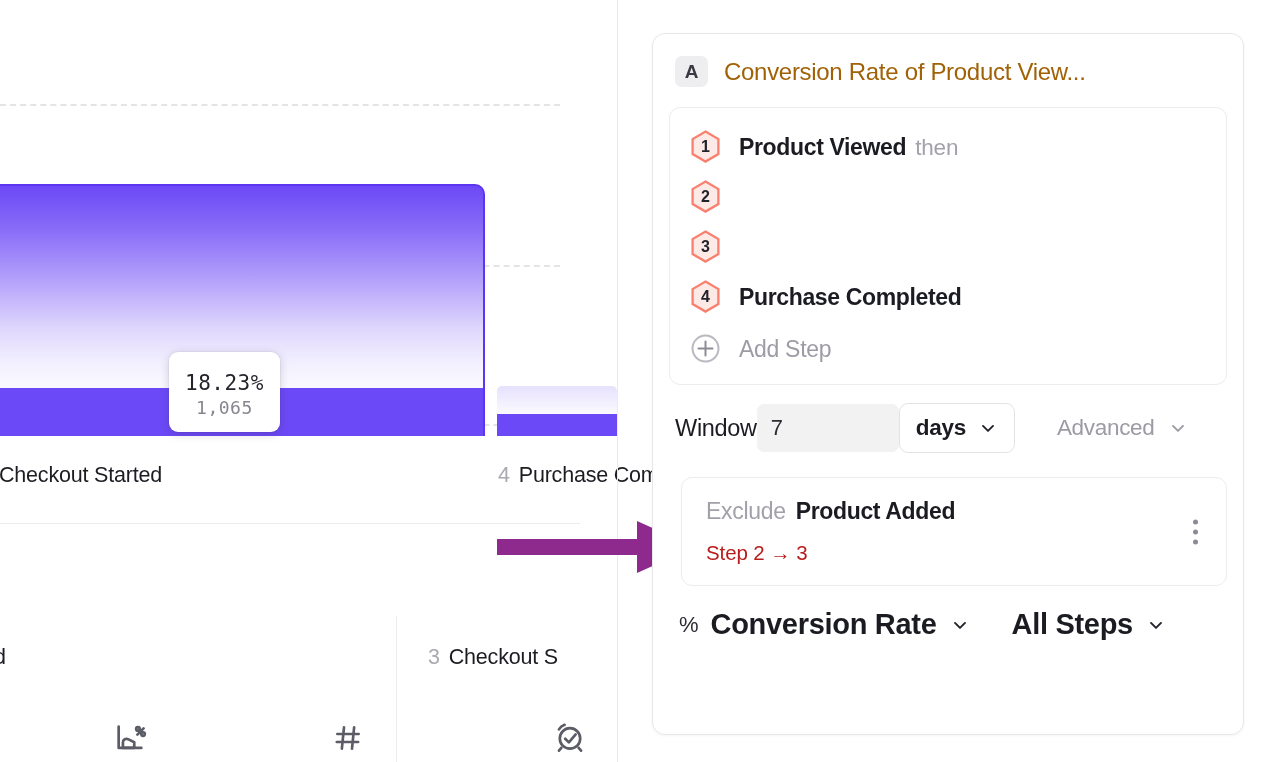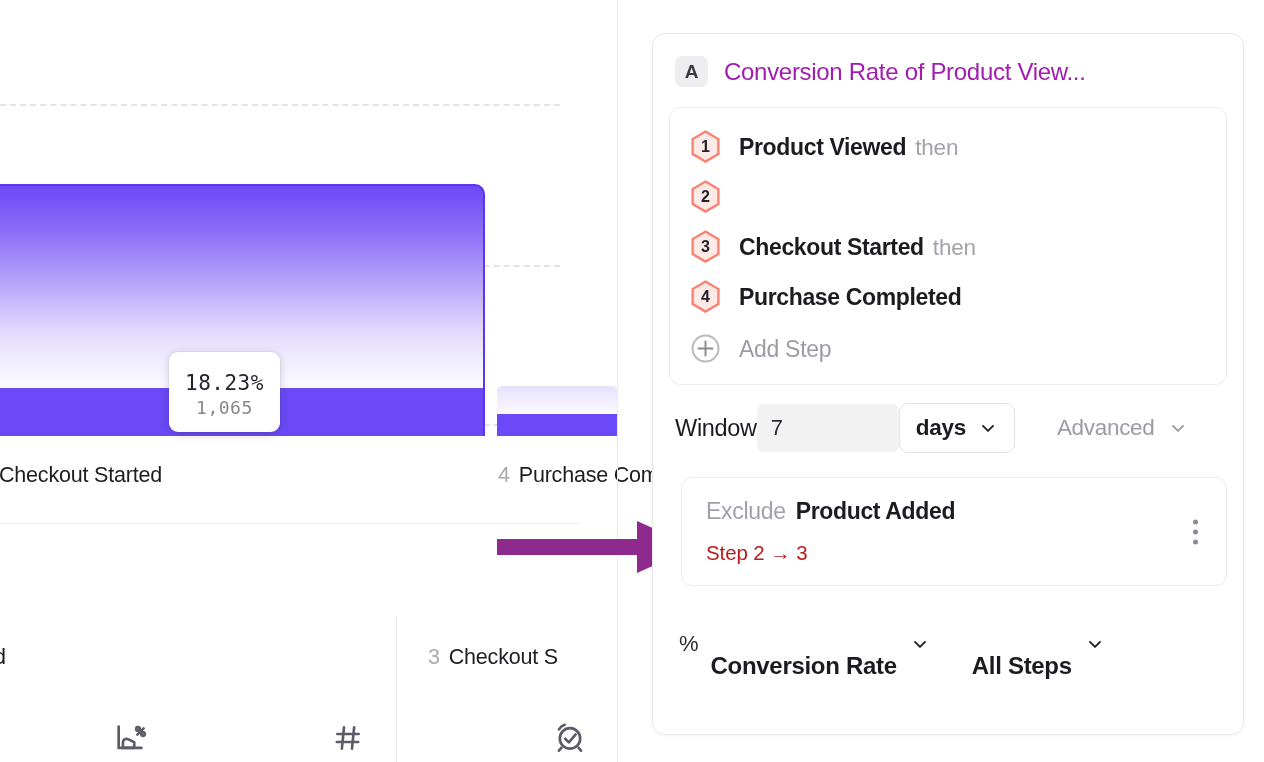--- a/index.html
+++ b/index.html
@@ -56,21 +56,21 @@
   
   .panel { position: absolute; left: 652px; top: 33px; width: 592px; height: 702px;
       background: #fff; border: 1px solid #e8e8ea; border-radius: 13px;
       box-shadow: 0 1px 3px rgba(16,16,32,.045); }
 
   .panel-head { display: flex; align-items: center; gap: 16px;
       padding: 22px 22px 20px 22px; }
   .letter-badge { width: 33px; height: 31px; border-radius: 7px; background: #eeeef0;
       color: #3a3a42; font-size: 19px; font-weight: 700; display: flex;
       align-items: center; justify-content: center; flex: 0 0 auto; }
-  .panel-title { font-size: 24px; color: #a21caf; letter-spacing: -.3px;
+  .panel-title { font-size: 24px; color: #a16207; letter-spacing: -.3px;
       overflow: hidden; text-overflow: ellipsis; white-space: nowrap; }
 
   .steps-card { margin: 0 16px; border: 1px solid #ececee; border-radius: 11px;
       padding: 14px 0 6px 0; }
   .step-row { display: flex; align-items: center; gap: 18px;
       padding: 8px 20px; }
   .hexbadge { position: relative; width: 31px; height: 34px; flex: 0 0 auto;
       display: flex; align-items: center; justify-content: center; }
   .hexbadge svg { position: absolute; inset: 0; }
   .hexbadge span { position: relative; font-size: 16px; font-weight: 700; color: #22222a; }
@@ -102,21 +102,21 @@
       margin-left: 10px; }
   .kebab { position: absolute; right: 22px; top: 50%; transform: translateY(-50%);
       display: flex; flex-direction: column; gap: 5px; align-items: center;
       padding: 4px 6px; }
   .kebab i { width: 5px; height: 5px; border-radius: 50%; background: #8b8b95; display: block; }
   .ex-sub { font-size: 20.5px; color: #b91c1c; margin-top: 16px; letter-spacing: -.1px; }
 
   .panel-foot { display: flex; align-items: center; gap: 12px; padding: 22px 22px 0 26px; }
   .foot-pct { font-size: 22px; color: #2b2b33; font-weight: 400; }
   .foot-item { display: flex; align-items: center; gap: 13px; }
-  .foot-item .txt { font-size: 24px; font-weight: 700; color: #1b1b22; letter-spacing: -.3px; margin-top: 44px; }
+  .foot-item .txt { font-size: 29px; font-weight: 700; color: #1b1b22; letter-spacing: -.3px; }
   .foot-gap { width: 18px; }
   .chev { flex: 0 0 auto; }
 </style>
 </head>
 <body>
 
 <div id="root">
 
   <div class="chart-pane">
 
@@ -223,23 +223,20 @@
         </div>
       </div>
 
       <div class="step-row">
         <div class="hexbadge">
           <svg viewBox="0 0 31 34">
               <polygon points="15.5,1.6 28.4,9.1 28.4,24.1 15.5,31.6 2.6,24.1 2.6,9.1" fill="#fde9e5" stroke="#f9806e" stroke-width="2.3"></polygon>
             </svg>
           <span>3</span>
         </div>
-        <div>
-          <span class="step-name">Checkout Started</span><span class="step-then">then</span>
-        </div>
       </div>
 
       <div class="step-row">
         <div class="hexbadge">
           <svg viewBox="0 0 31 34">
               <polygon points="15.5,1.6 28.4,9.1 28.4,24.1 15.5,31.6 2.6,24.1 2.6,9.1" fill="#fde9e5" stroke="#f9806e" stroke-width="2.3"></polygon>
             </svg>
           <span>4</span>
         </div>
         <div>

